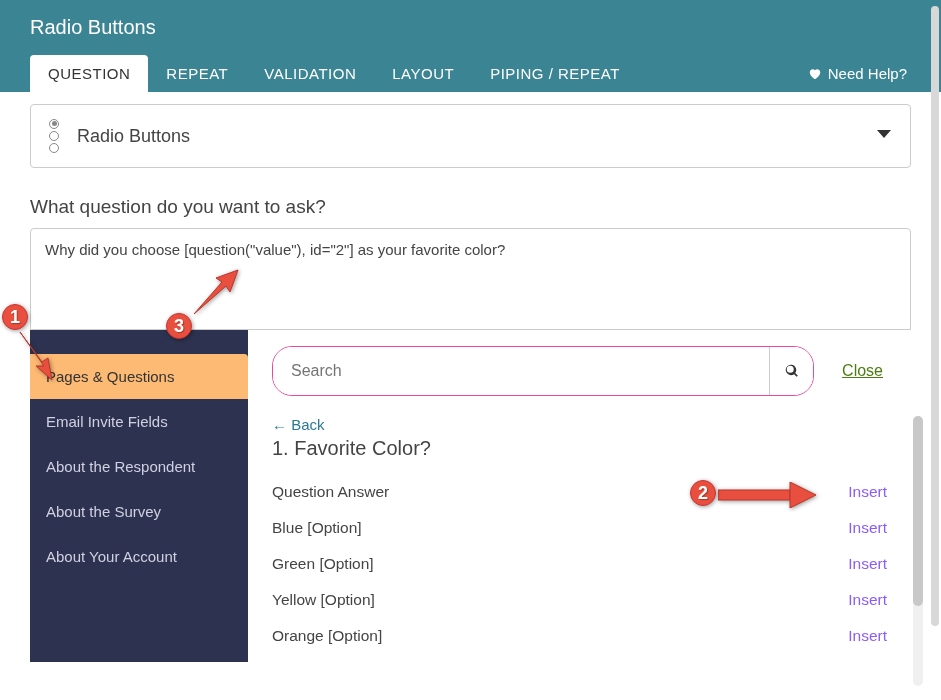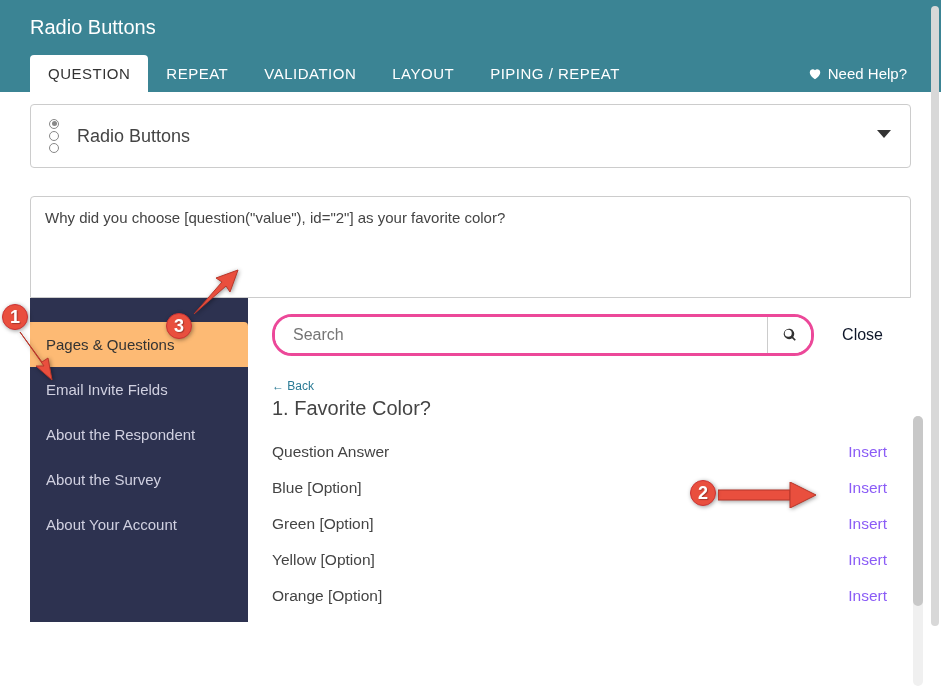--- a/index.html
+++ b/index.html
@@ -27,27 +27,27 @@
     .q-label { font-size: 19px; color: #444; margin-bottom: 10px; }
     .q-textarea { border: 1px solid #ccc; border-radius: 4px 4px 0 0; padding: 12px 14px; min-height: 102px; font-size: 15px; color: #444; }
     
     .panel { display: flex; border-radius: 0 0 4px 4px; overflow: visible; position: relative; }
     .sidebar { background: #2d3250; width: 218px; padding: 0; }
     .sidebar-item { padding: 14px 16px; color: #d0d0e0; font-size: 15px; cursor: pointer; }
     .sidebar-item.active { background: #fdba74; color: #333; border-radius: 0 4px 0 0; margin-top: 24px; }
     
     .main { flex: 1; background: #fff; padding: 16px 24px 8px 24px; position: relative; }
     .search-row { display: flex; align-items: center; gap: 28px; margin-bottom: 20px; }
-    .search-wrap { flex: 1; display: flex; border: 3px solid #ec4899; border-radius: 20px; overflow: hidden; height: 42px; }
+    .search-wrap { flex: 1; display: flex; border: 1px solid #ec4899; border-radius: 20px; overflow: hidden; height: 50px; }
     .search-wrap input { flex: 1; border: none; padding: 0 18px; font-size: 16px; outline: none; }
     .search-btn { width: 44px; border: none; border-left: 1px solid #ccc; background: #fff; cursor: pointer; display: flex; align-items: center; justify-content: center; }
     .search-btn svg { width: 14px; height: 14px; fill: #333; }
-    .close-link { color: #0f172a; font-size: 16px; cursor: pointer; padding-right: 4px; }
+    .close-link { color: #4d7c0f; font-size: 16px; cursor: pointer; padding-right: 4px; text-decoration: underline; }
     
-    .back-link { color: #2a7a95; font-size: 12px; cursor: pointer; display: inline-block; margin-bottom: 4px; }
+    .back-link { color: #2a7a95; font-size: 15px; cursor: pointer; display: inline-block; margin-bottom: 4px; }
     .page-q-title { font-size: 20px; color: #444; margin-bottom: 14px; }
     
     .option-row { display: flex; justify-content: space-between; align-items: center; padding: 9px 0; gap: 28px; }
     .option-label { font-size: 15.5px; color: #444; }
     .insert-link { color: #8b5cf6; font-size: 15.5px; cursor: pointer; }
     
     .badge { position: absolute; width: 26px; height: 26px; display: flex; align-items: center; justify-content: center; font-weight: 700; font-size: 18px; color: #fff; background: #e94f3e; border-radius: 50%; filter: drop-shadow(1px 1px 2px rgba(0,0,0,0.4)); text-shadow: 1px 1px 1px rgba(0,0,0,0.3); z-index: 20; border: 1px solid #c33; }
     .arrow-wrap { position: absolute; z-index: 19; filter: drop-shadow(1px 1px 2px rgba(0,0,0,0.4)); }
     
     .scrollbar-outer { position: absolute; right: 2px; top: 6px; width: 8px; height: 688px; background: transparent; }
@@ -87,20 +87,21 @@
       </div>
       <span class="type-label">Radio Buttons</span>
     </div>
     <div class="chevron">
       <svg viewBox="0 0 16 16">
           <path d="M1 4 L8 12 L15 4 Z"></path>
         </svg>
     </div>
   </div>
 
+  <div class="q-label">What question do you want to ask?</div>
   <div class="q-textarea">Why did you choose [question("value"), id="2"] as your favorite color?</div>
 
   <div class="panel">
     <div class="sidebar">
       <div class="sidebar-item active">Pages &amp; Questions</div>
       <div class="sidebar-item">Email Invite Fields</div>
       <div class="sidebar-item">About the Respondent</div>
       <div class="sidebar-item">About the Survey</div>
       <div class="sidebar-item">About Your Account</div>
     </div>

